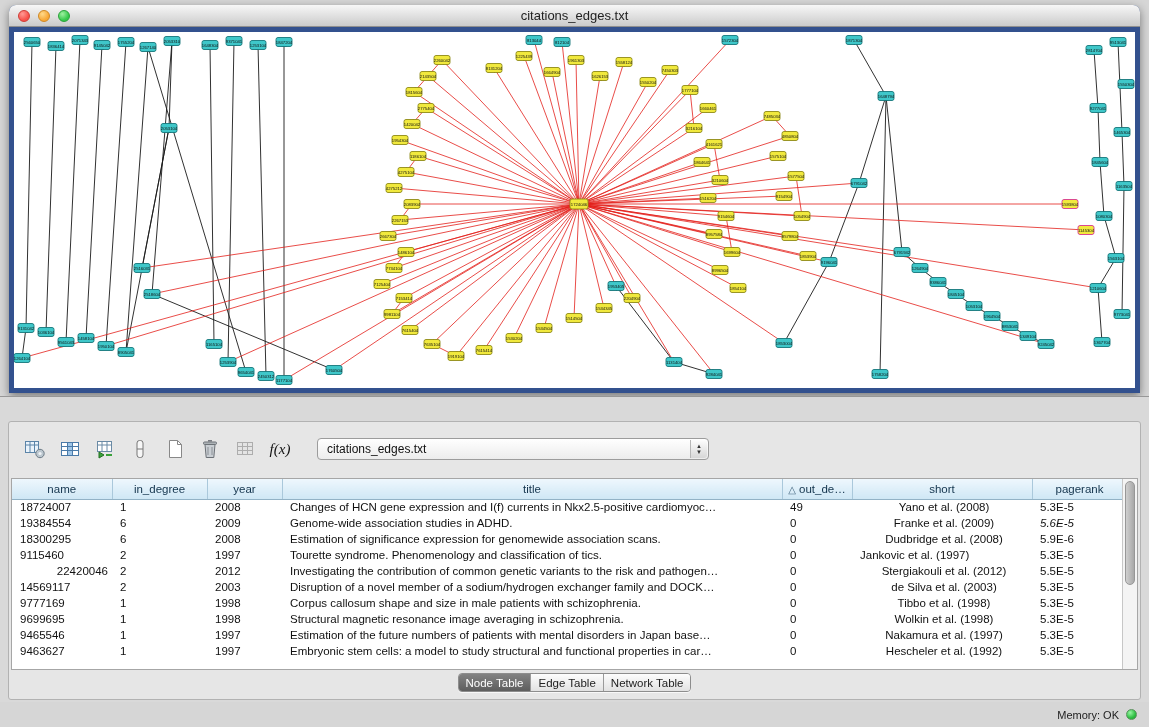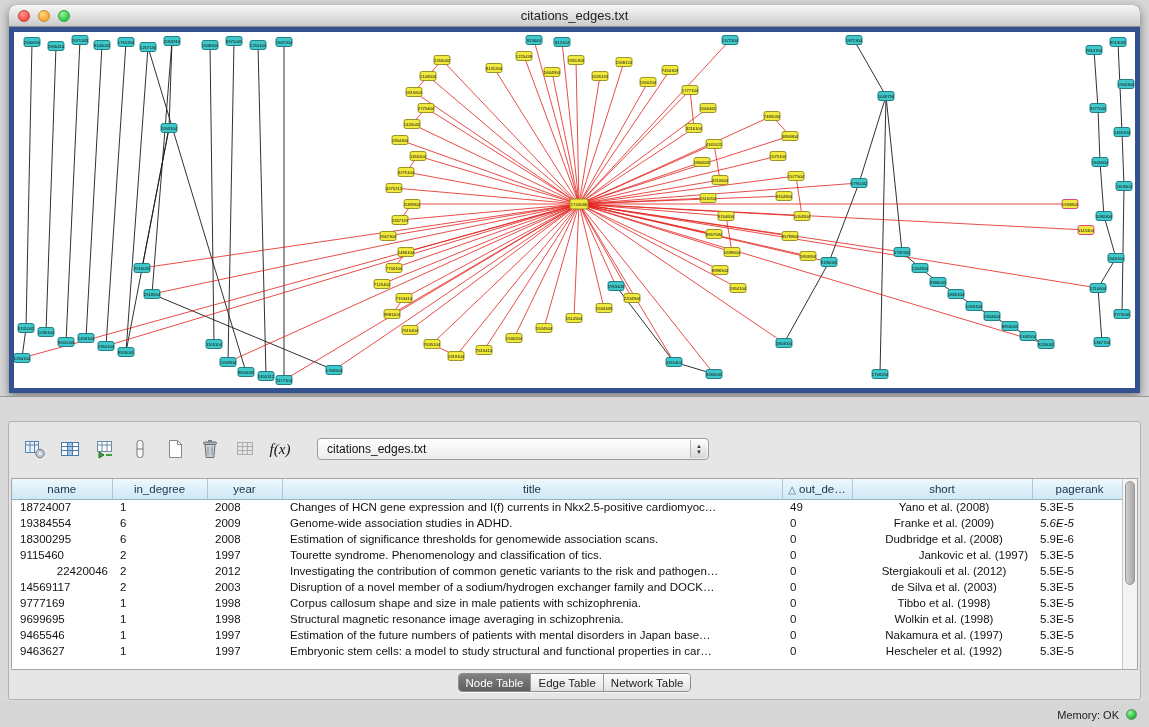--- a/index.html
+++ b/index.html
@@ -848,32 +848,32 @@
               <td style="text-align: left;">2009</td>
               <td style="text-align: left;">Genome-wide association studies in ADHD.</td>
               <td style="text-align: left;">0</td>
               <td style="text-align: center;">Franke et al. (2009)</td>
               <td style="text-align: left; font-style: italic;">5.6E-5</td>
             </tr>
             <tr>
               <td style="text-align: left;">18300295</td>
               <td style="text-align: left;">6</td>
               <td style="text-align: left;">2008</td>
-              <td style="text-align: left;">Estimation of significance thresholds for genomewide association scans.</td>
+              <td style="text-align: left;">Estimation of significance expression for genomewide association scans.</td>
               <td style="text-align: left;">0</td>
               <td style="text-align: center;">Dudbridge et al. (2008)</td>
               <td style="text-align: left;">5.9E-6</td>
             </tr>
             <tr>
               <td style="text-align: left;">9115460</td>
               <td style="text-align: left;">2</td>
               <td style="text-align: left;">1997</td>
               <td style="text-align: left;">Tourette syndrome. Phenomenology and classification of tics.</td>
               <td style="text-align: left;">0</td>
-              <td style="text-align: right;">Jankovic et al. (1997)</td>
+              <td style="text-align: left;">Jankovic et al. (1997)</td>
               <td style="text-align: left;">5.3E-5</td>
             </tr>
             <tr>
               <td style="text-align: right;">22420046</td>
               <td style="text-align: left;">2</td>
               <td style="text-align: left;">2012</td>
               <td style="text-align: left;">Investigating the contribution of common genetic variants to the risk and pathogen…</td>
               <td style="text-align: left;">0</td>
               <td style="text-align: center;">Stergiakouli et al. (2012)</td>
               <td style="text-align: left;">5.5E-5</td>

